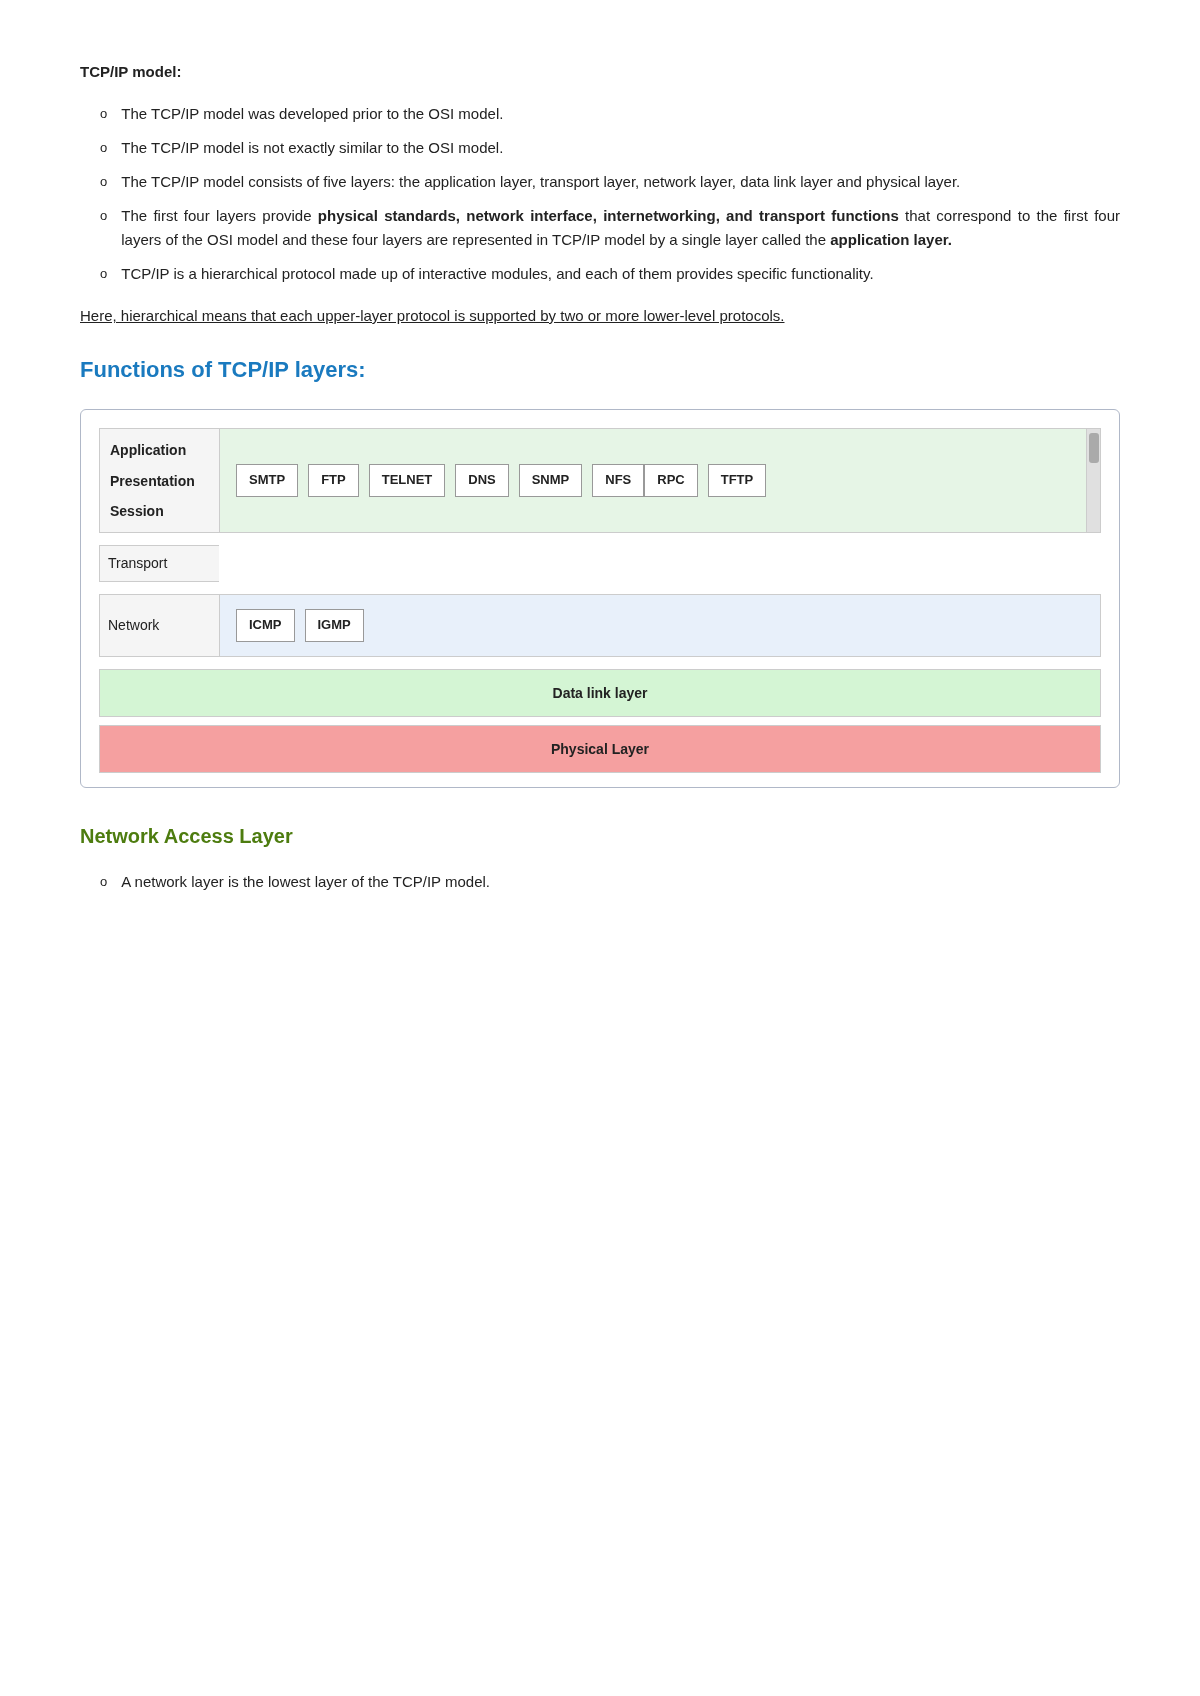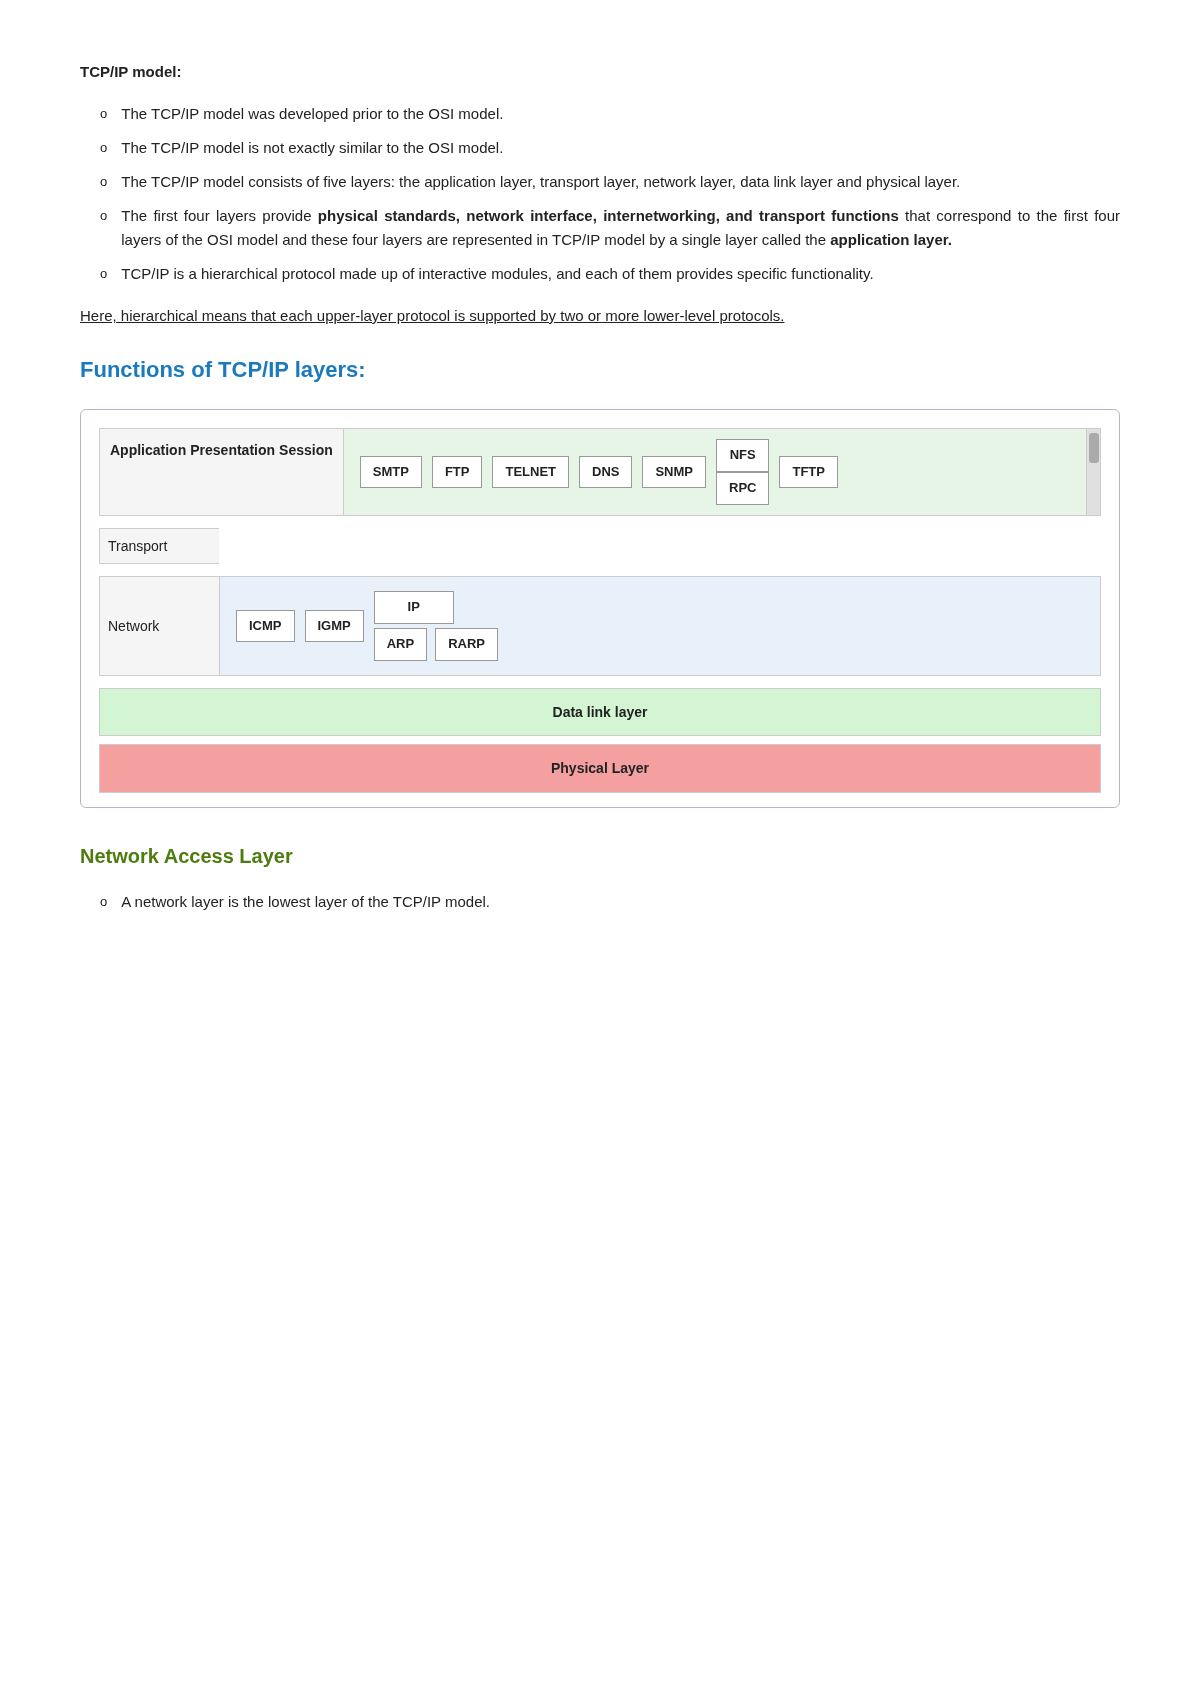--- a/index.html
+++ b/index.html
@@ -81,21 +81,21 @@
 
     
     .layer-row {
       display: flex;
       align-items: stretch;
       margin-bottom: 12px;
     }
 
     .layer-label-cell {
       display: flex;
-      flex-direction: row;
+      flex-direction: column;
       justify-content: space-around;
       min-width: 120px;
       padding: 6px 8px;
       font-weight: bold;
       font-size: 14px;
       border: 1px solid #ccc;
       background: #f5f5f5;
       border-right: none;
     }
 
@@ -161,21 +161,21 @@
       background: #fff;
       padding: 5px 12px;
       font-weight: bold;
       font-size: 13px;
       min-width: 50px;
       text-align: center;
     }
 
     .nfs-rpc-group {
       display: flex;
-      flex-direction: column;
+      flex-direction: row;
     }
 
     .layer-single-label {
       min-width: 120px;
       padding: 6px 8px;
       font-weight: normal;
       font-size: 14px;
       border: 1px solid #ccc;
       background: #f5f5f5;
       border-right: none;
@@ -276,27 +276,20 @@
 
   <div class="layer-row">
     <div class="layer-single-label">Transport</div>
   </div>
 
   <div class="layer-row">
     <div class="layer-single-label">Network</div>
     <div class="network-layer-bg">
       <div class="protocol-box">ICMP</div>
       <div class="protocol-box">IGMP</div>
-      <div class="ip-arp-group">
-        <div class="protocol-box" style="min-width:80px;">IP</div>
-        <div class="arp-rarp-row">
-          <div class="protocol-box">ARP</div>
-          <div class="protocol-box">RARP</div>
-        </div>
-      </div>
     </div>
   </div>
 
   <div class="data-link-layer-bg">Data link layer</div>
 
   <div class="physical-layer-bg">Physical Layer</div>
 
 </div>
 
 <div class="subsection-title">Network Access Layer</div>

